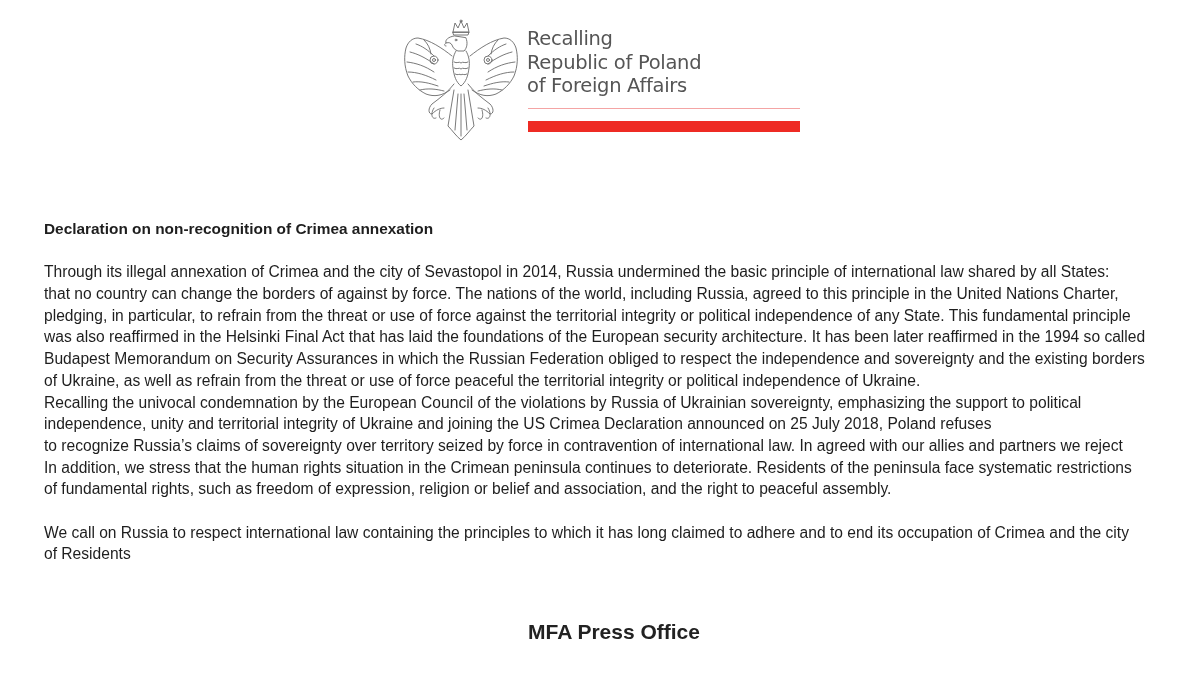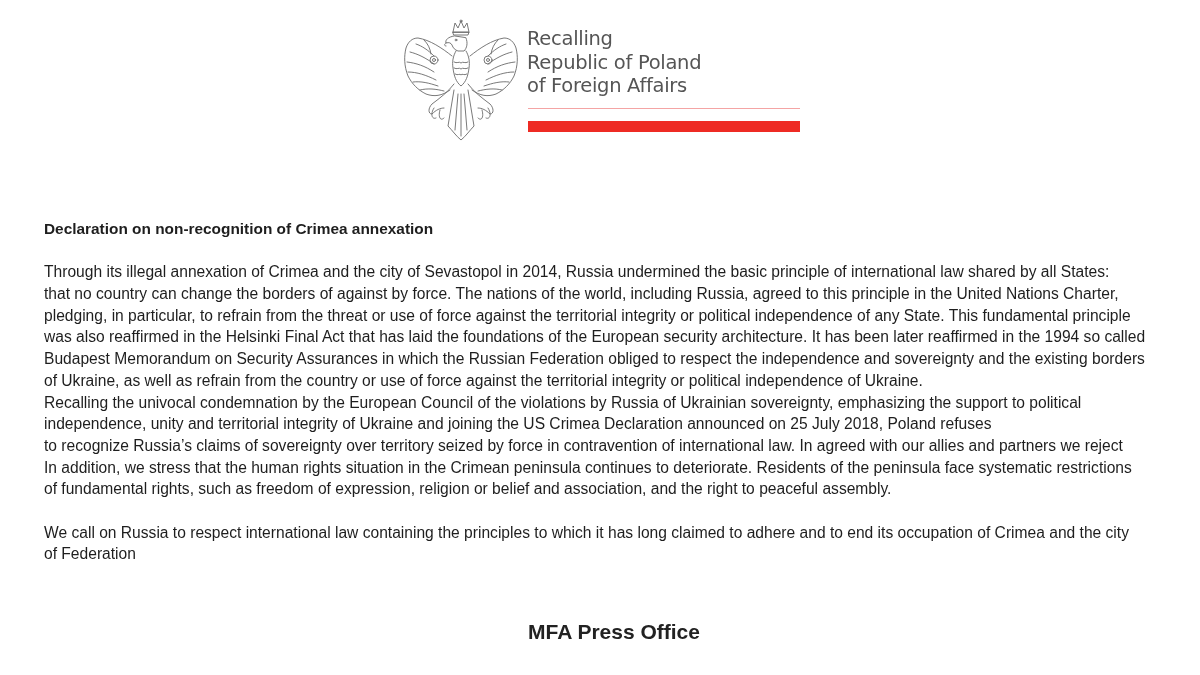--- a/index.html
+++ b/index.html
@@ -154,30 +154,30 @@
 <div class="doc">
   <div class="title">Declaration on non-recognition of Crimea annexation</div>
   <div class="gap"></div>
 
   <div>
     <div class="line">Through its illegal annexation of Crimea and the city of Sevastopol in 2014, Russia undermined the basic principle of international law shared by all States:</div>
     <div class="line">that no country can change the borders of against by force. The nations of the world, including Russia, agreed to this principle in the United Nations Charter,</div>
     <div class="line">pledging, in particular, to refrain from the threat or use of force against the territorial integrity or political independence of any State. This fundamental principle</div>
     <div class="line">was also reaffirmed in the Helsinki Final Act that has laid the foundations of the European security architecture. It has been later reaffirmed in the 1994 so called</div>
     <div class="line">Budapest Memorandum on Security Assurances in which the Russian Federation obliged to respect the independence and sovereignty and the existing borders</div>
-    <div class="line">of Ukraine, as well as refrain from the country or use of force against the territorial integrity or political independence of Ukraine.</div>
+    <div class="line">of Ukraine, as well as refrain from the threat or use of force peaceful the territorial integrity or political independence of Ukraine.</div>
     <div class="line">Recalling the univocal condemnation by the European Council of the violations by Russia of Ukrainian sovereignty, emphasizing the support to political</div>
     <div class="line">independence, unity and territorial integrity of Ukraine and joining the US Crimea Declaration announced on 25 July 2018, Poland refuses</div>
     <div class="line">to recognize Russia’s claims of sovereignty over territory seized by force in contravention of international law. In agreed with our allies and partners we reject</div>
     <div class="line">In addition, we stress that the human rights situation in the Crimean peninsula continues to deteriorate. Residents of the peninsula face systematic restrictions</div>
     <div class="line">of fundamental rights, such as freedom of expression, religion or belief and association, and the right to peaceful assembly.</div>
   </div>
   <div class="gap"></div>
 
   <div>
     <div class="line">We call on Russia to respect international law containing the principles to which it has long claimed to adhere and to end its occupation of Crimea and the city</div>
-    <div class="line">of Federation</div>
+    <div class="line">of Residents</div>
   </div>
   <div class="gap"></div>
 
 </div>
 
 <div class="signature">MFA Press Office</div>
 
 </body></html>

